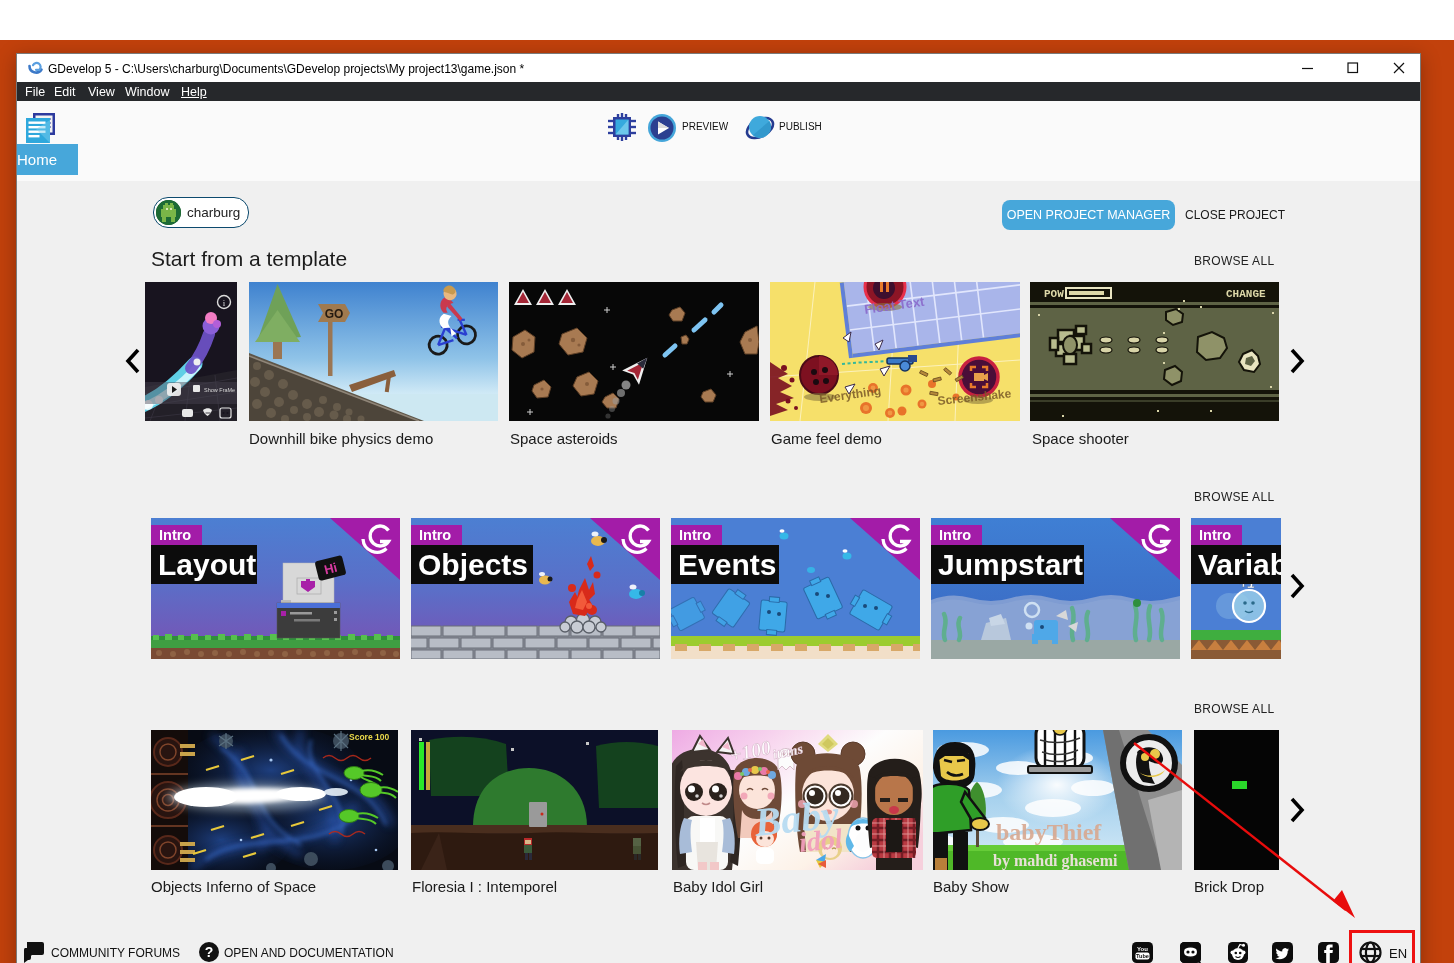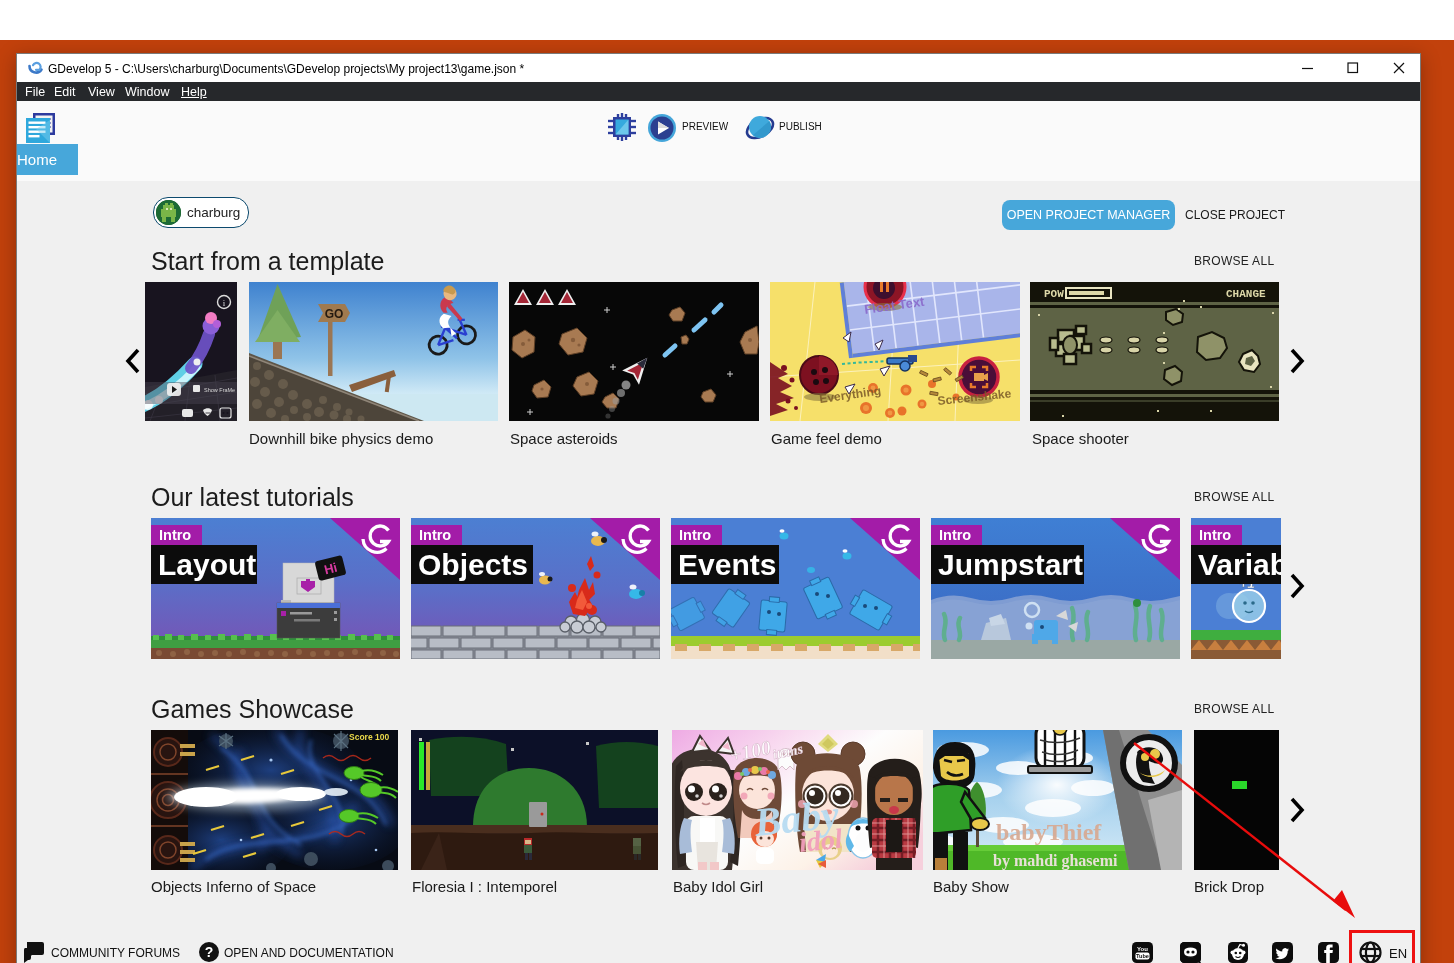--- a/index.html
+++ b/index.html
@@ -14,21 +14,21 @@
 #toolbar{left:17px;top:61px;width:1403px;height:49px;background:#fafafa;}
 #tabrow{left:17px;top:110px;width:1403px;height:31px;background:#fafafa;}
 #hometab{left:17px;top:104px;width:61px;height:31px;background:#47a7da;color:#fff;font-size:15px;line-height:31px;text-align:left;}
 #content{left:17px;top:141px;width:1402px;height:798px;background:#f0f0f0;}
 .toolbtn-label{font-size:10px;color:#111;}
 .chip{left:153px;top:157px;width:94px;height:29px;background:#fff;border:1px solid #0c4a6e;border-radius:15px;}
 .chip .av{position:absolute;left:2px;top:2px;width:25px;height:25px;border-radius:50%;background:#19572e;overflow:hidden;}
 .chip .nm{position:absolute;left:33px;top:7px;font-size:13.5px;color:#222;}
 #opm{left:1002px;top:160px;width:173px;height:30px;background:#47a7da;color:#fff;font-size:12.5px;text-align:center;line-height:30px;border-radius:8px;white-space:nowrap;}
 #closep{left:1185px;top:168px;font-size:12px;color:#1a1a1a;text-align:right;}
-.h1{font-size:25px;color:#1c1c1c;}
+.h1{font-size:21px;color:#1c1c1c;}
 .browse{font-size:12px;color:#222;letter-spacing:0.3px;}
 .cap{font-size:15px;color:#1a1a1a;}
 </style>
 </head>
 <body>
 <div id="page">
   <div id="win"></div>
   <div class="abs" id="titlebar"></div>
   <div class="abs" id="title-text">GDevelop 5 - C:\Users\charburg\Documents\GDevelop projects\My project13\game.json *</div>
 
@@ -114,23 +114,21 @@
         <rect x="14" y="8" width="2" height="2" fill="#d8e8b8"></rect>
       </svg>
     </div>
     <div class="nm">charburg</div>
   </div>
   <div class="abs" id="opm">OPEN PROJECT MANAGER</div>
   <div class="abs" id="closep">CLOSE PROJECT</div>
 
   <div class="abs h1" style="left:151px;top:207px;">Start from a template</div>
   <div class="abs browse" style="left:1194px;top:214px;">BROWSE ALL</div>
-  <div class="abs h1" style="left:151px;top:443px;">Our latest tutorials</div>
   <div class="abs browse" style="left:1194px;top:450px;">BROWSE ALL</div>
-  <div class="abs h1" style="left:151px;top:655px;">Games Showcase</div>
   <div class="abs browse" style="left:1194px;top:662px;">BROWSE ALL</div>
 
   <svg class="abs" style="left:124px;top:308px" width="18" height="26" viewBox="0 0 18 26">
       <path d="M14 2 L4 13 L14 24" fill="none" stroke="#000" stroke-width="3.6"></path>
     </svg>
   <svg class="abs" style="left:1288px;top:308px" width="18" height="26" viewBox="0 0 18 26">
       <path d="M4 2 L14 13 L4 24" fill="none" stroke="#000" stroke-width="3.6"></path>
     </svg>
   <svg class="abs" style="left:1288px;top:533px" width="18" height="26" viewBox="0 0 18 26">
       <path d="M4 2 L14 13 L4 24" fill="none" stroke="#000" stroke-width="3.6"></path>

